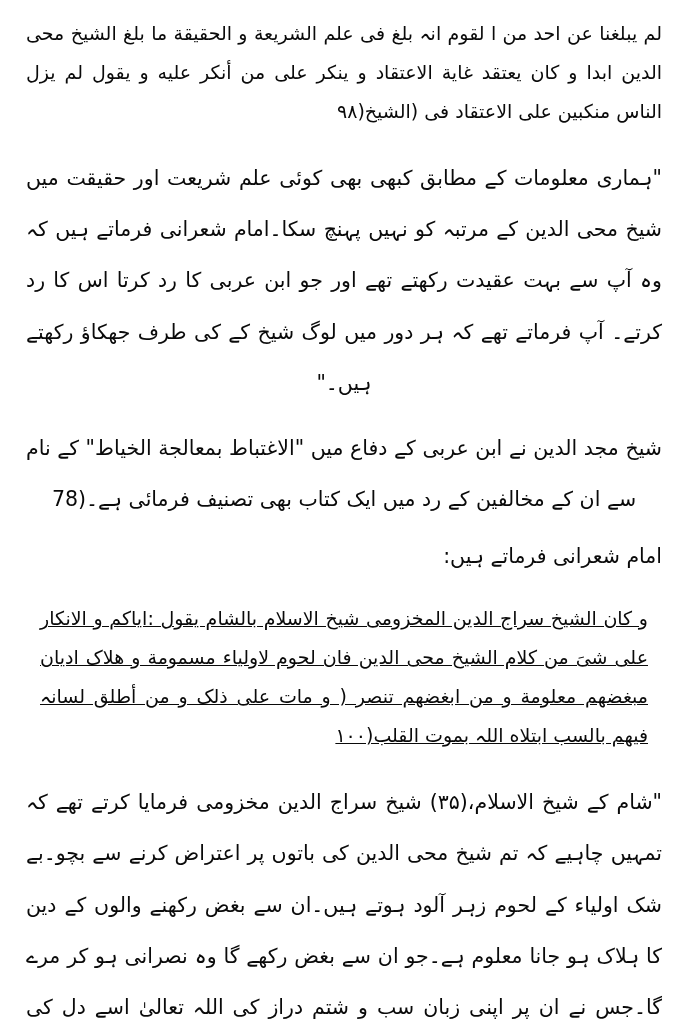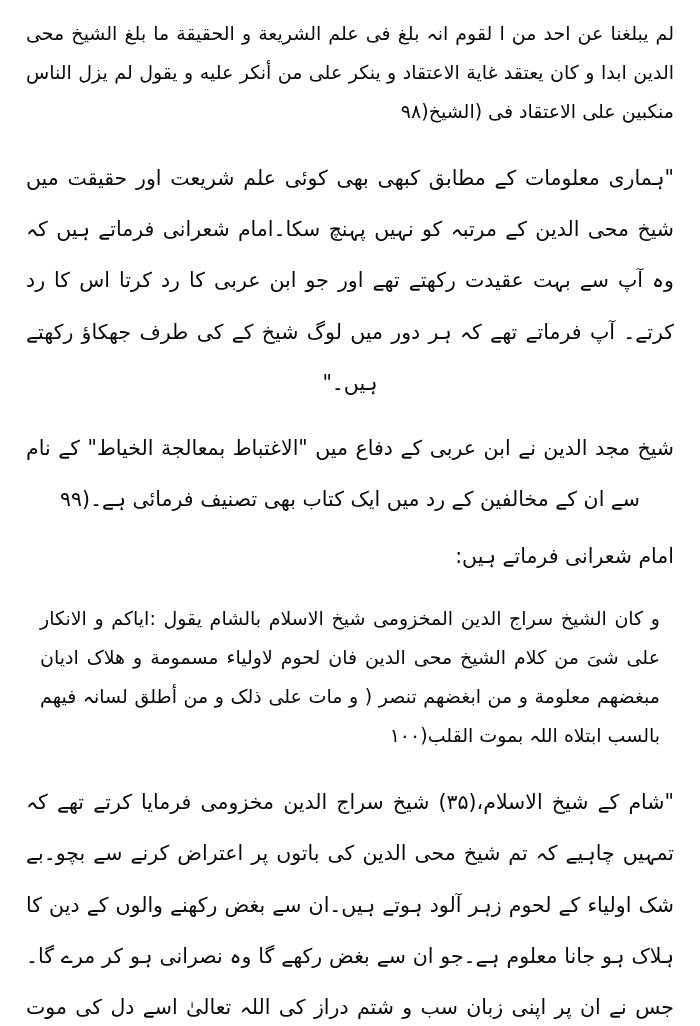--- a/index.html
+++ b/index.html
@@ -7,34 +7,35 @@
     padding: 0;
     background: #ffffff;
   }
   .page {
     box-sizing: border-box;
     width: 700px;
     height: 1026px;
     background: #ffffff;
     color: #0a0a0a;
     direction: rtl;
-    padding: 14px 26px 8px 26px;
+    padding: 14px 38px 8px 26px;
     overflow: hidden;
     font-family: "DejaVu Sans", sans-serif;
   }
   p { margin: 0; }
   .arabic {
     font-size: 19px;
     line-height: 2.05;
     text-align: justify;
     margin-bottom: 22px;
   }
   .arabic.indented {
     padding-left: 14px;
     padding-right: 14px;
+    text-decoration: underline;
   }
   .urdu {
     font-size: 20.5px;
     line-height: 2.5;
     text-align: justify;
     text-align-last: center;
     margin-bottom: 14px;
   }
   .heading {
     font-size: 20.5px;
@@ -45,21 +46,21 @@
 </style>
 </head>
 <body>
 
 <main class="page">
 
   <p class="arabic">لم يبلغنا عن احد من ا لقوم انہ بلغ فى علم الشريعة و الحقيقة ما بلغ الشيخ محى الدين ابدا و كان يعتقد غاية الاعتقاد و ينكر على من أنكر عليه و يقول لم يزل الناس منكبين على الاعتقاد فى (الشيخ(۹۸</p>
 
   <p class="urdu">"ہماری معلومات کے مطابق کبھی بھی کوئی علم شریعت اور حقیقت میں شیخ محی الدین کے مرتبہ کو نہیں پہنچ سکا۔امام شعرانی فرماتے ہیں کہ وہ آپ سے بہت عقیدت رکھتے تھے اور جو ابن عربی کا رد کرتا اس کا رد کرتے۔ آپ فرماتے تھے کہ ہر دور میں لوگ شیخ کے کی طرف جھکاؤ رکھتے ہیں۔"</p>
 
-  <p class="urdu">شیخ مجد الدین نے ابن عربی کے دفاع میں "الاغتباط بمعالجة الخیاط" کے نام سے ان کے مخالفین کے رد میں ایک کتاب بھی تصنیف فرمائی ہے۔(۹۹</p>
+  <p class="urdu">شیخ مجد الدین نے ابن عربی کے دفاع میں "الاغتباط بمعالجة الخیاط" کے نام سے ان کے مخالفین کے رد میں ایک کتاب بھی تصنیف فرمائی ہے۔(78</p>
 
   <p class="heading">امام شعرانی فرماتے ہیں:</p>
 
   <p class="arabic indented">و كان الشيخ سراج الدين المخزومى شيخ الاسلام بالشام يقول :اياكم و الانكار على شىَ من كلام الشيخ محى الدين فان لحوم لاولياء مسمومة و هلاک اديان مبغضهم معلومة و من ابغضهم تنصر ( و مات على ذلک و من أطلق لسانہ فيهم بالسب ابتلاه اللہ بموت القلب(۱۰۰</p>
 
   <p class="urdu">"شام کے شیخ الاسلام،(۳۵) شیخ سراج الدین مخزومی فرمایا کرتے تھے کہ تمہیں چاہیے کہ تم شیخ محی الدین کی باتوں پر اعتراض کرنے سے بچو۔بے شک اولیاء کے لحوم زہر آلود ہوتے ہیں۔ان سے بغض رکھنے والوں کے دین کا ہلاک ہو جانا معلوم ہے۔جو ان سے بغض رکھے گا وہ نصرانی ہو کر مرے گا۔جس نے ان پر اپنی زبان سب و شتم دراز کی اللہ تعالیٰ اسے دل کی موت میں مبتلا فرما دے گا۔"</p>
 
 </main>
 
 </body></html>

